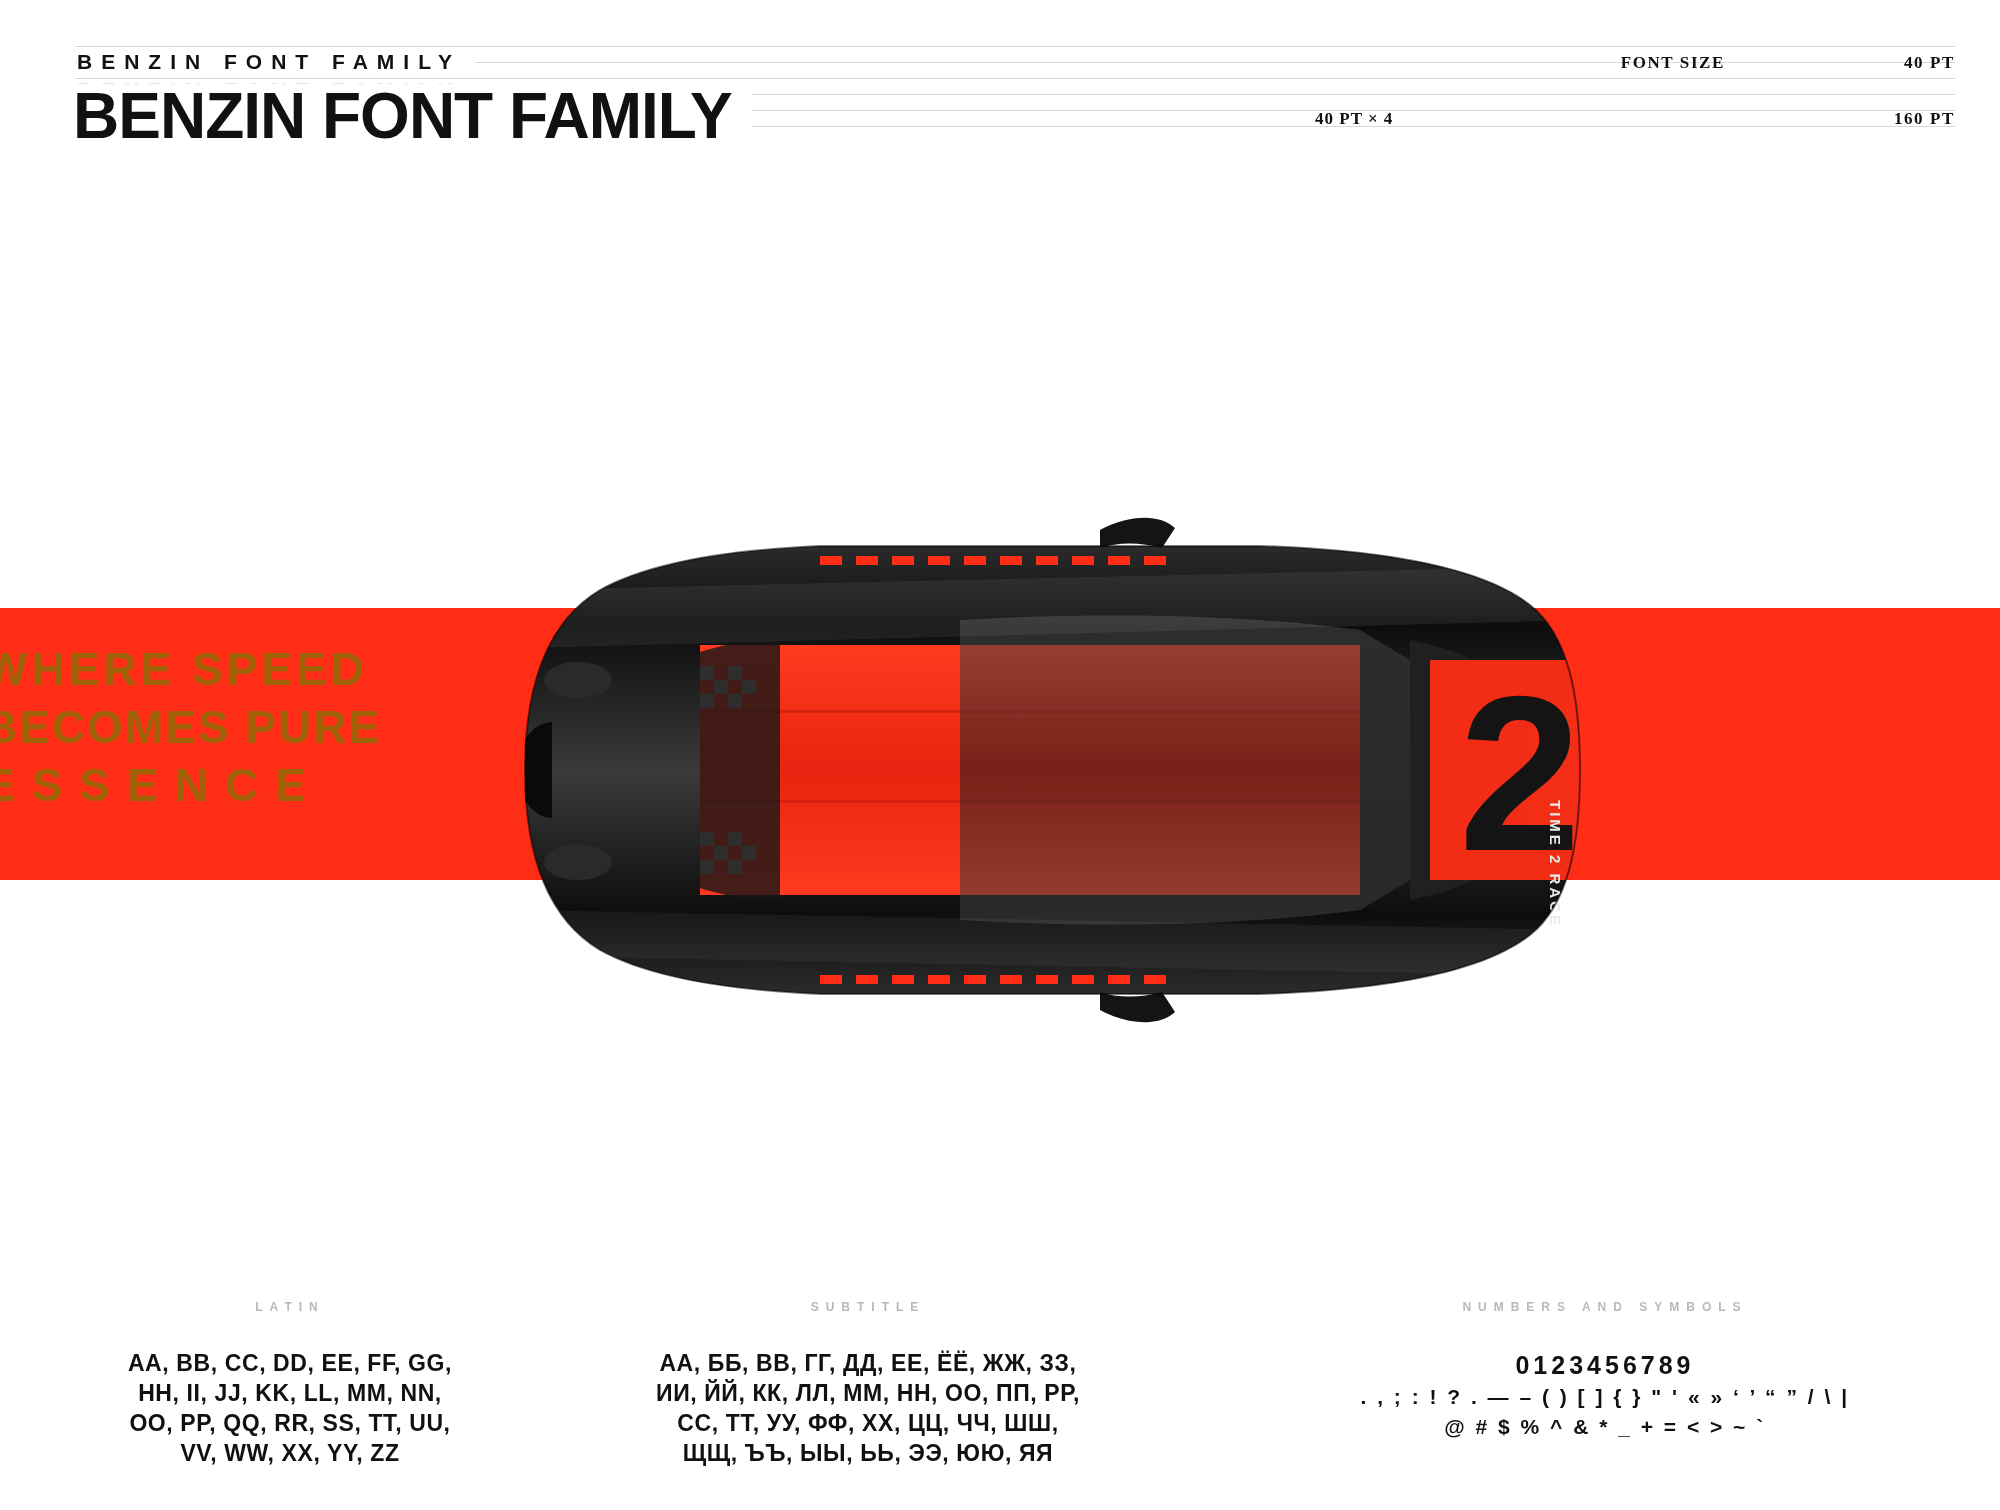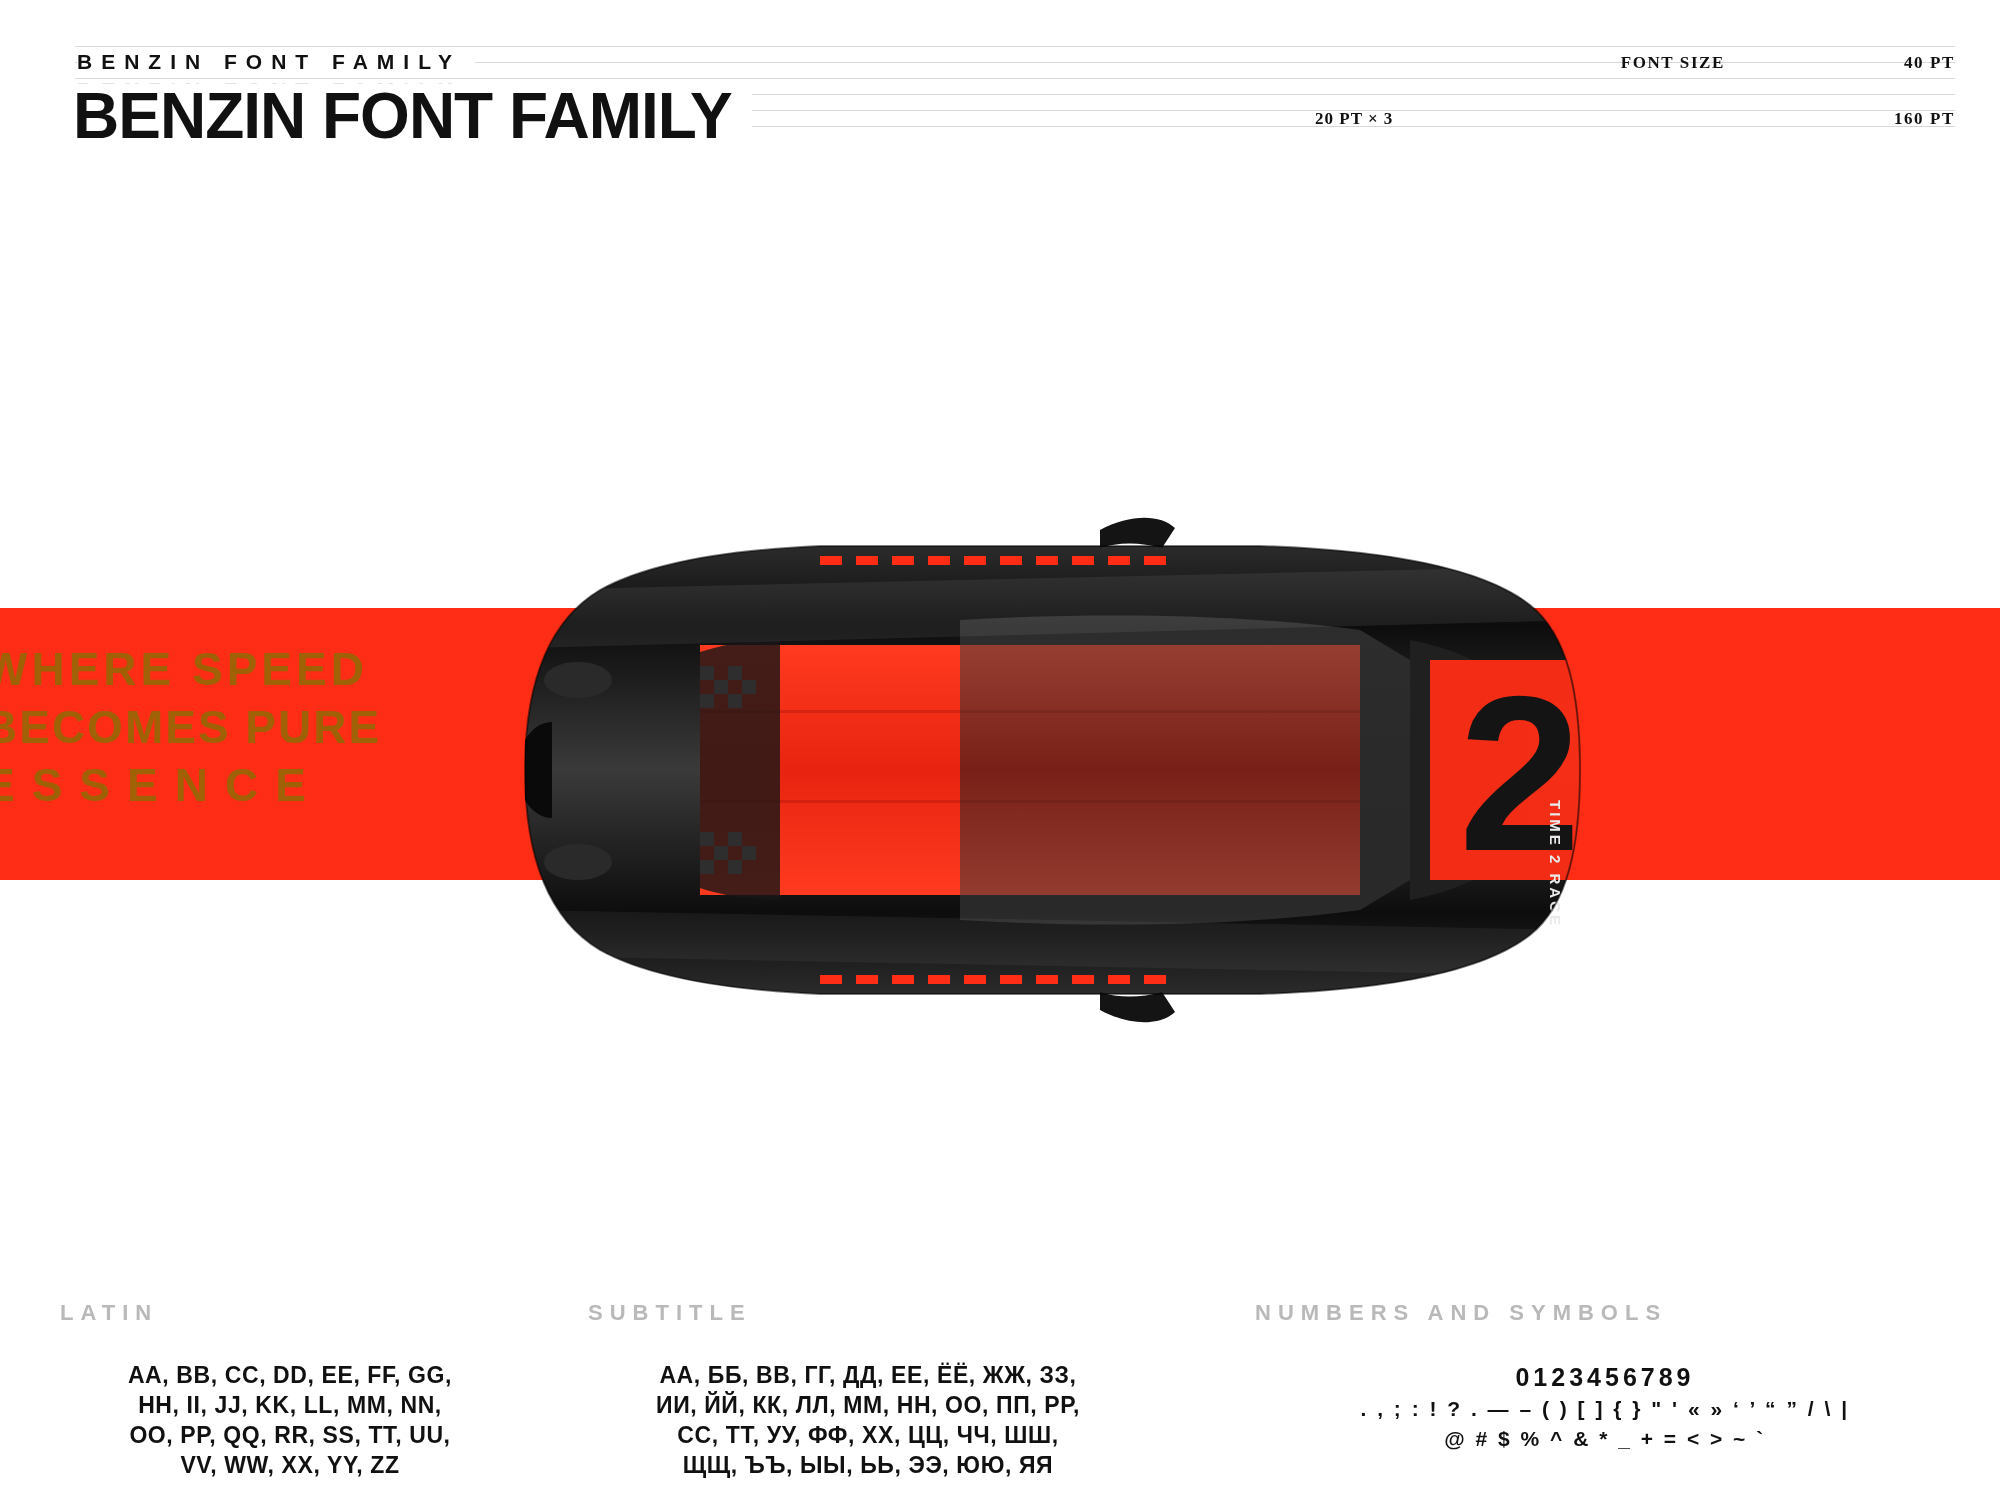--- a/index.html
+++ b/index.html
@@ -155,26 +155,27 @@
   }
   .col {
     position: absolute;
     top: 0;
   }
   .col.latin   { left: 60px;   width: 460px; }
   .col.cyr     { left: 588px;  width: 560px; }
   .col.nums    { left: 1255px; width: 700px; }
 
   .col-label {
-    font-size: 22px;
+    font-size: 12px;
     font-weight: 700;
     letter-spacing: 7px;
     color: #b9b9b9;
     margin-bottom: 34px;
     white-space: nowrap;
+    text-align: center;
   }
   .glyph-line {
     font-size: 23px;
     font-weight: 800;
     letter-spacing: 0.6px;
     line-height: 30px;
     color: #111;
     white-space: nowrap;
     text-align: center;
   }
@@ -206,21 +207,21 @@
   <div class="eyebrow">BENZIN FONT FAMILY</div>
   <div class="eyebrow-ghost">BENZIN FONT FAMILY</div>
   <div class="main-title">BENZIN FONT FAMILY</div>
 
   <div class="meta">
     <div class="meta-row">
       <span class="lbl">FONT SIZE</span>
       <span class="val">40 PT</span>
     </div>
     <div class="meta-row spaced">
-      <span class="lbl">20 PT × 3</span>
+      <span class="lbl">40 PT × 4</span>
       <span class="val">160 PT</span>
     </div>
   </div>
 </div>
 
 <div class="red-band"></div>
 
 <div class="band-text">
   <div class="band-line l1">WHERE   SPEED</div>
   <div class="band-line l2">BECOMES PURE</div>

